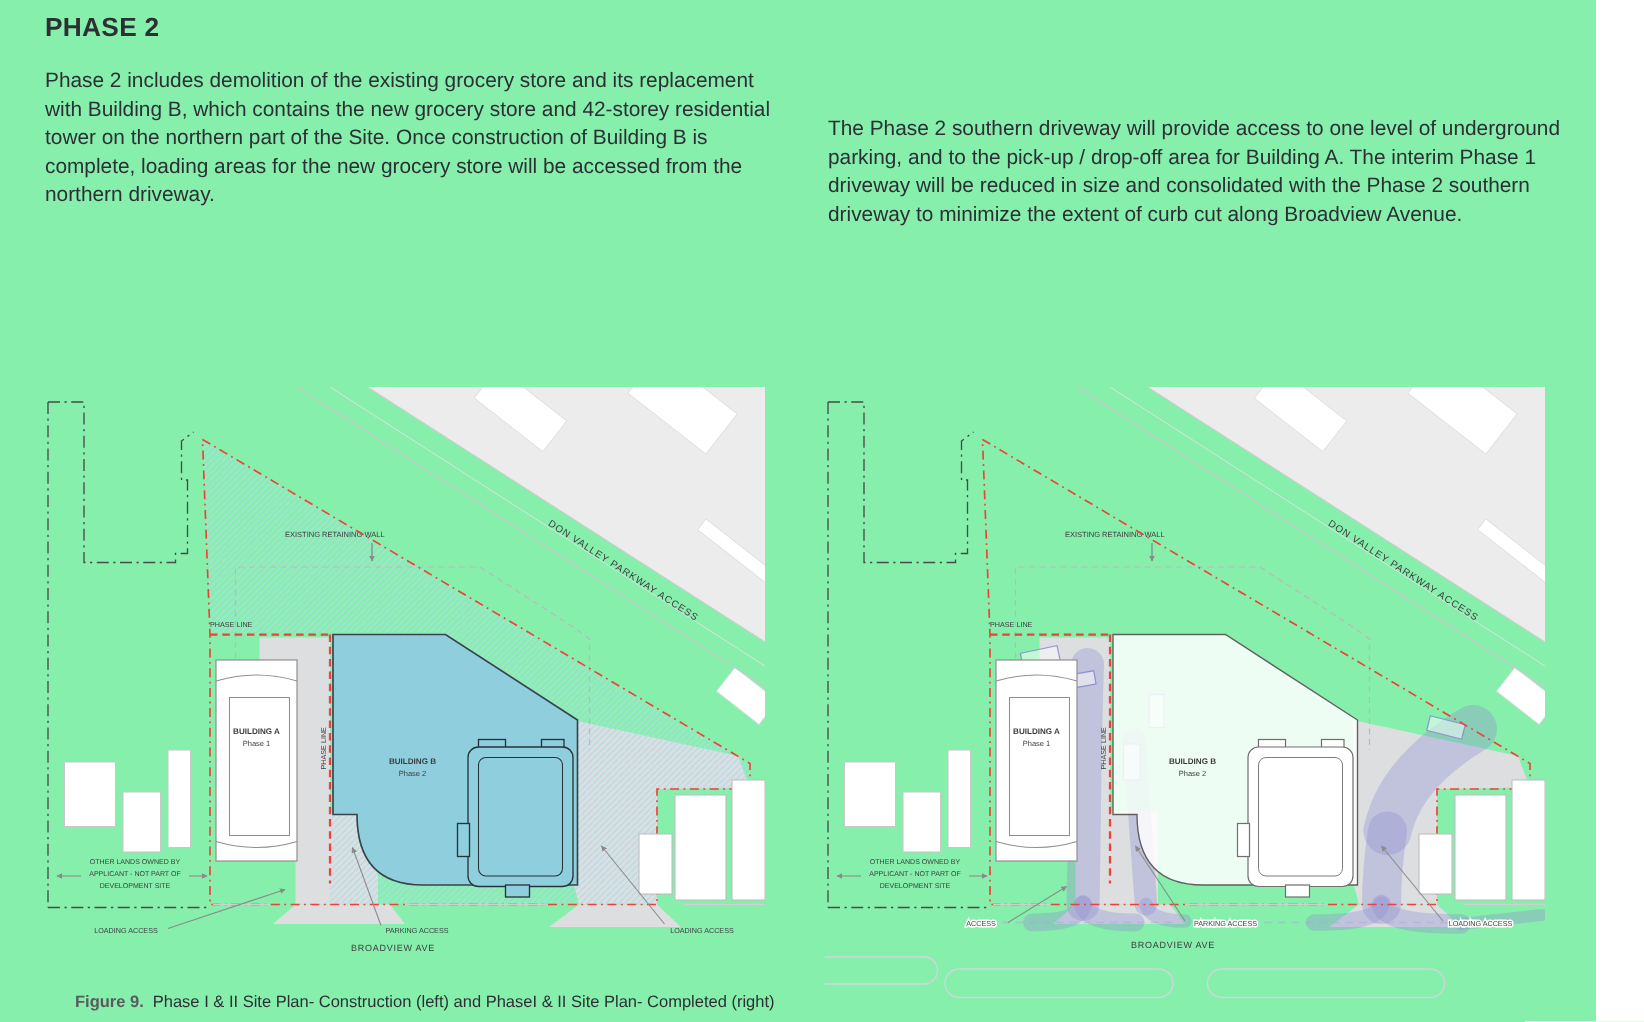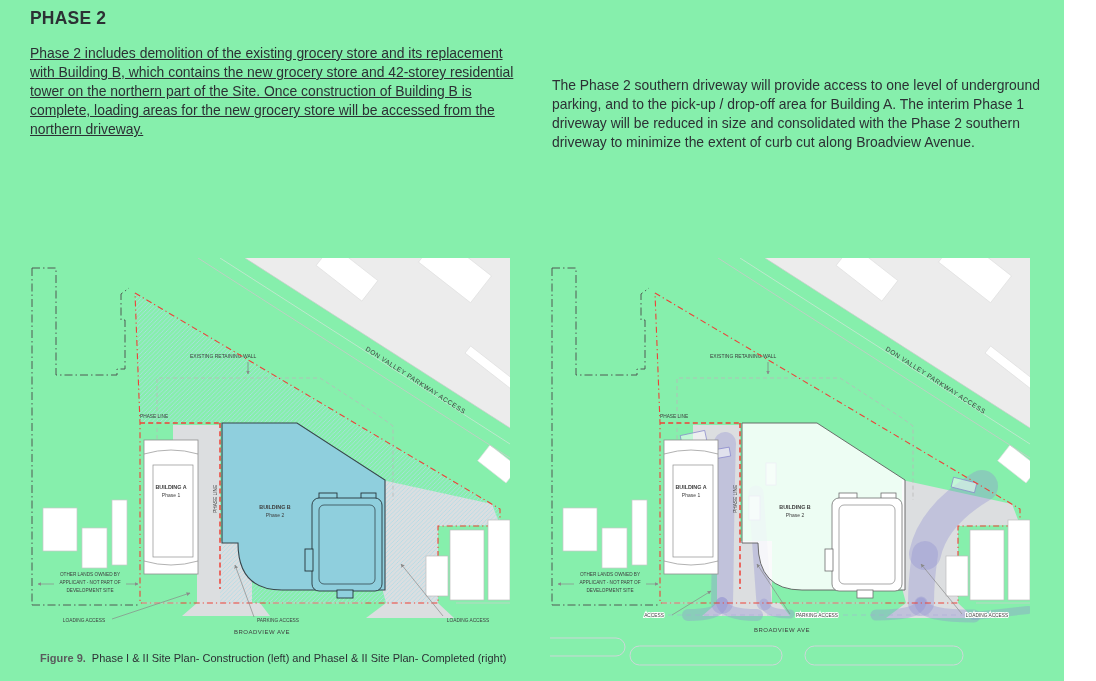--- a/index.html
+++ b/index.html
@@ -1,27 +1,27 @@
 <!DOCTYPE html>
 <html><head>
 <meta charset="utf-8">
 <style>
   html,body{margin:0;padding:0;background:#ffffff;}
   .page{position:relative;width:1064px;height:681px;background:#86efac;overflow:hidden;
         font-family:"Liberation Sans",sans-serif;color:#2c3034;}
   .page-title{position:absolute;left:30px;top:8px;margin:0;font-size:17.5px;font-weight:bold;
         letter-spacing:0.2px;color:#2c3034;}
   .col{position:absolute;top:44px;margin:0;width:499px;font-size:13.9px;line-height:19px;color:#2c3034;}
-  .col-left{left:30px;text-decoration:underline;}
+  .col-left{left:30px;}
   .col-right{left:552px;margin-top:32px;}
   .figure-row{position:absolute;top:258px;left:0;width:1096px;height:410px;}
   svg.plan{position:absolute;top:0;}
   svg.plan-left{left:30px;}
   svg.plan-right{left:550px;}
-  .caption{position:absolute;left:34px;top:646px;margin:6px;font-size:11px;color:#2c3034;}
+  .caption{position:absolute;left:34px;top:646px;margin:16px;font-size:11px;color:#2c3034;}
   .caption b{color:#5a5b5d;margin-right:6px;}
   svg text{font-family:"Liberation Sans",sans-serif;fill:#3d3d3d;}
 </style>
 </head>
 <body>
 
 <main class="page">
 
   <h1 class="page-title">PHASE 2</h1>
 

